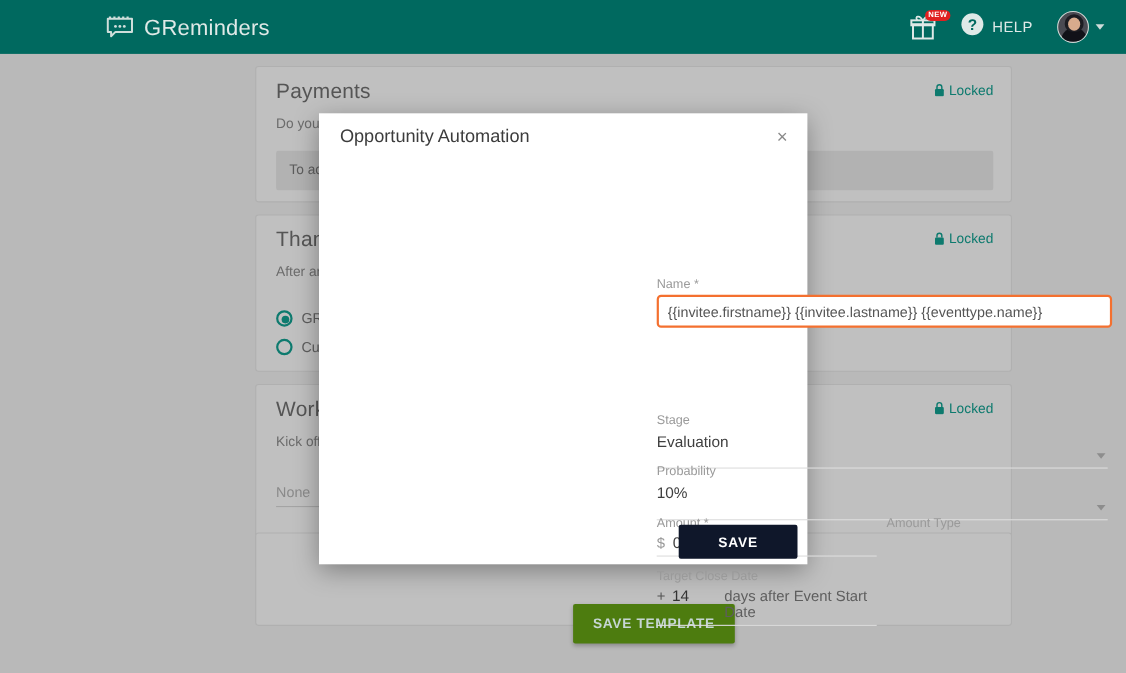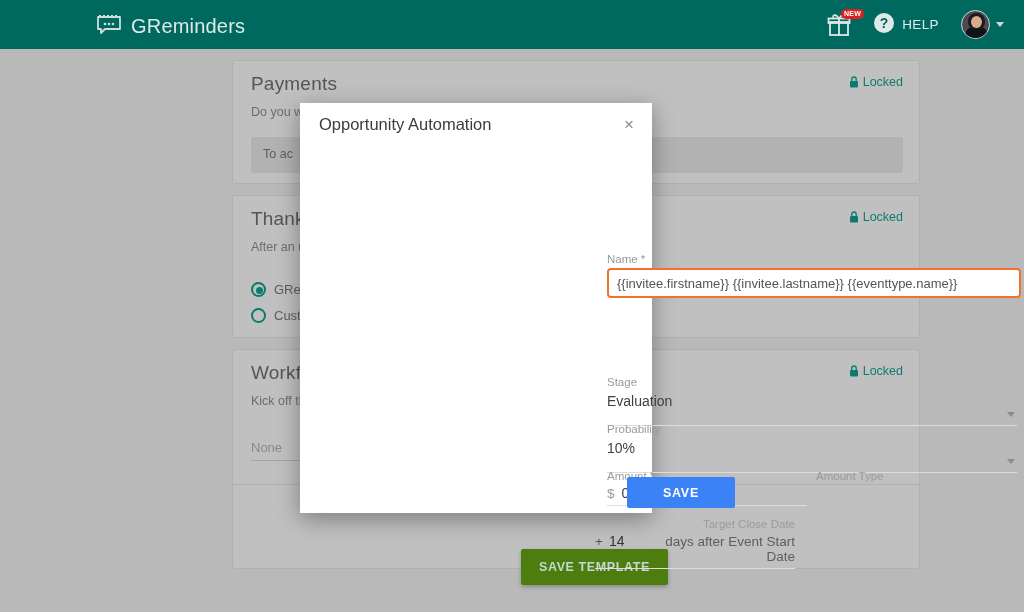--- a/index.html
+++ b/index.html
@@ -113,25 +113,24 @@
   .btn-save-template {
     position: absolute; left: 521px; top: 500px;
     background: #4d7c0f; color: #c6d6d3;
     border: none; border-radius: 2px;
     font-size: 12.5px; font-weight: bold; letter-spacing: .6px;
     padding: 11px 18px;
     box-shadow: 0 2px 4px rgba(0,0,0,.25);
   }
   .modal {
     position: absolute; left: 290px; top: 103px;
-    width: 352px; height: 410px;
+    width: 444px; height: 410px;
     background: #fff;
     box-shadow: 0 6px 22px rgba(0,0,0,.35);
     z-index: 20;
-    margin-left: 10px;
   }
   .modal-title {
     position: absolute; left: 19px; top: 12px;
     font-size: 16.5px; color: #3c3c3c;
   }
   .modal-close {
     position: absolute; right: 12px; top: 10px;
     width: 22px; height: 22px;
     font-size: 17px; color: #8a8a8a; line-height: 22px; text-align: center;
     background: none; border: none; cursor: pointer;
@@ -174,21 +173,21 @@
   .amount-row { display: flex; align-items: baseline; gap: 7px; border-bottom: 1px solid #ddd; padding-bottom: 4px; }
   .amount-cur { font-size: 13.5px; color: #9a9a9a; }
   .amount-val { font-size: 14px; color: #3f3f3f; }
   .date-row { display: flex; align-items: baseline; gap: 6px; border-bottom: 1px solid #ddd; padding-bottom: 4px; }
   .date-plus { font-size: 13.5px; color: #555; }
   .date-num { font-size: 14px; color: #333; margin-right: 26px; }
   .date-suffix { font-size: 13.5px; color: #5e5e5e; }
   .btn-save {
     position: absolute; left: 327px; top: 374px;
     width: 108px; height: 31px;
-    background: #3b82f6; color: #fff;
+    background: #0f172a; color: #fff;
     border: none; border-radius: 2px;
     font-size: 12.5px; font-weight: bold; letter-spacing: .7px;
     cursor: pointer;
     font-family: "Liberation Sans", sans-serif;
   }
 </style>
 </head>
 <body>
 
 <div id="app">
@@ -330,21 +329,21 @@
       <div class="amount-row">
         <span class="amount-cur">$</span>
         <span class="amount-val">0</span>
       </div>
     </div>
 
     <div class="field" style="left: 516px; top: 367px; width: 201px;">
       <label class="f-label">Amount Type</label>
     </div>
 
-    <div class="field" style="left: 295px; top: 415px; width: 200px; text-align: right;">
+    <div class="field" style="left: 307px; top: 415px; width: 200px;">
       <label class="f-label">Target Close Date</label>
       <div class="date-row">
         <span class="date-plus">+</span>
         <span class="date-num">14</span>
         <span class="date-suffix">days after Event Start Date</span>
       </div>
     </div>
 
     <button class="btn-save">SAVE</button>
   </div>

